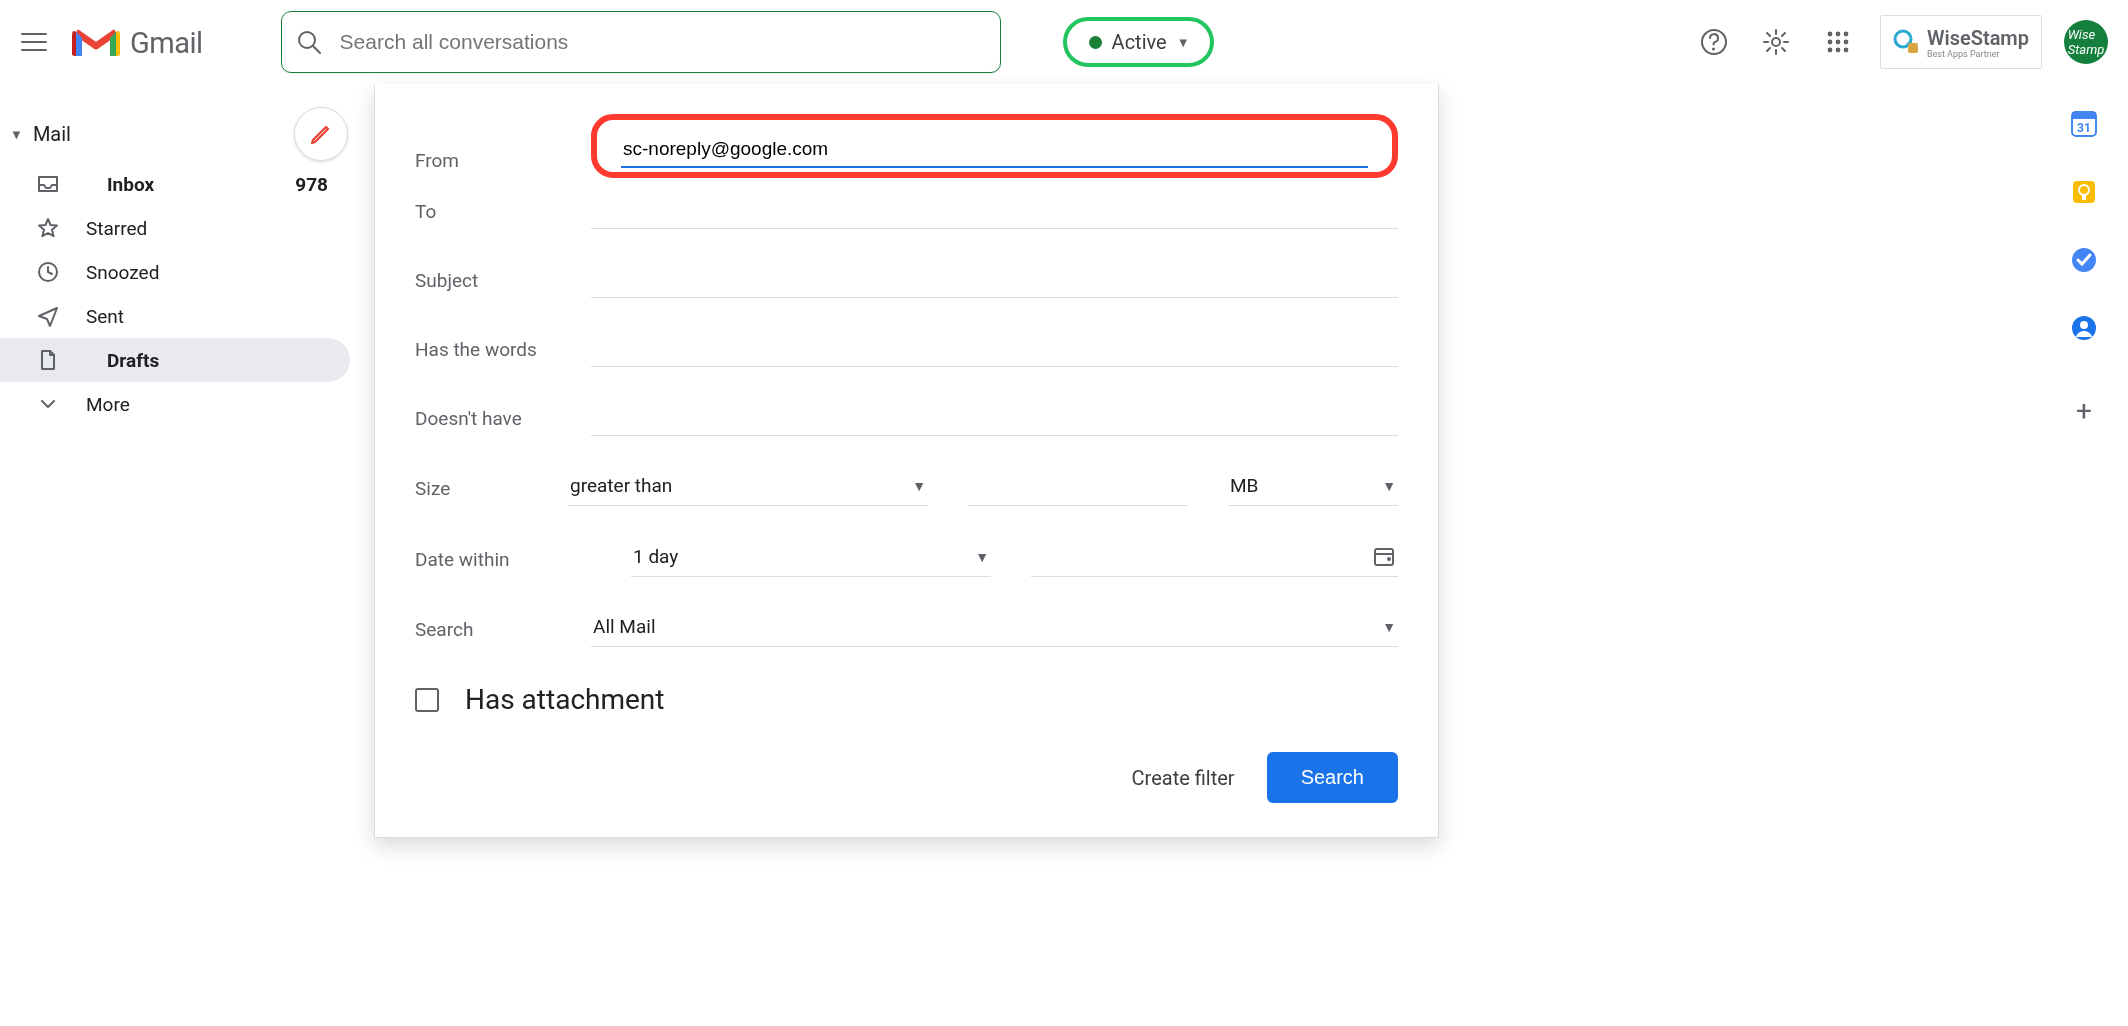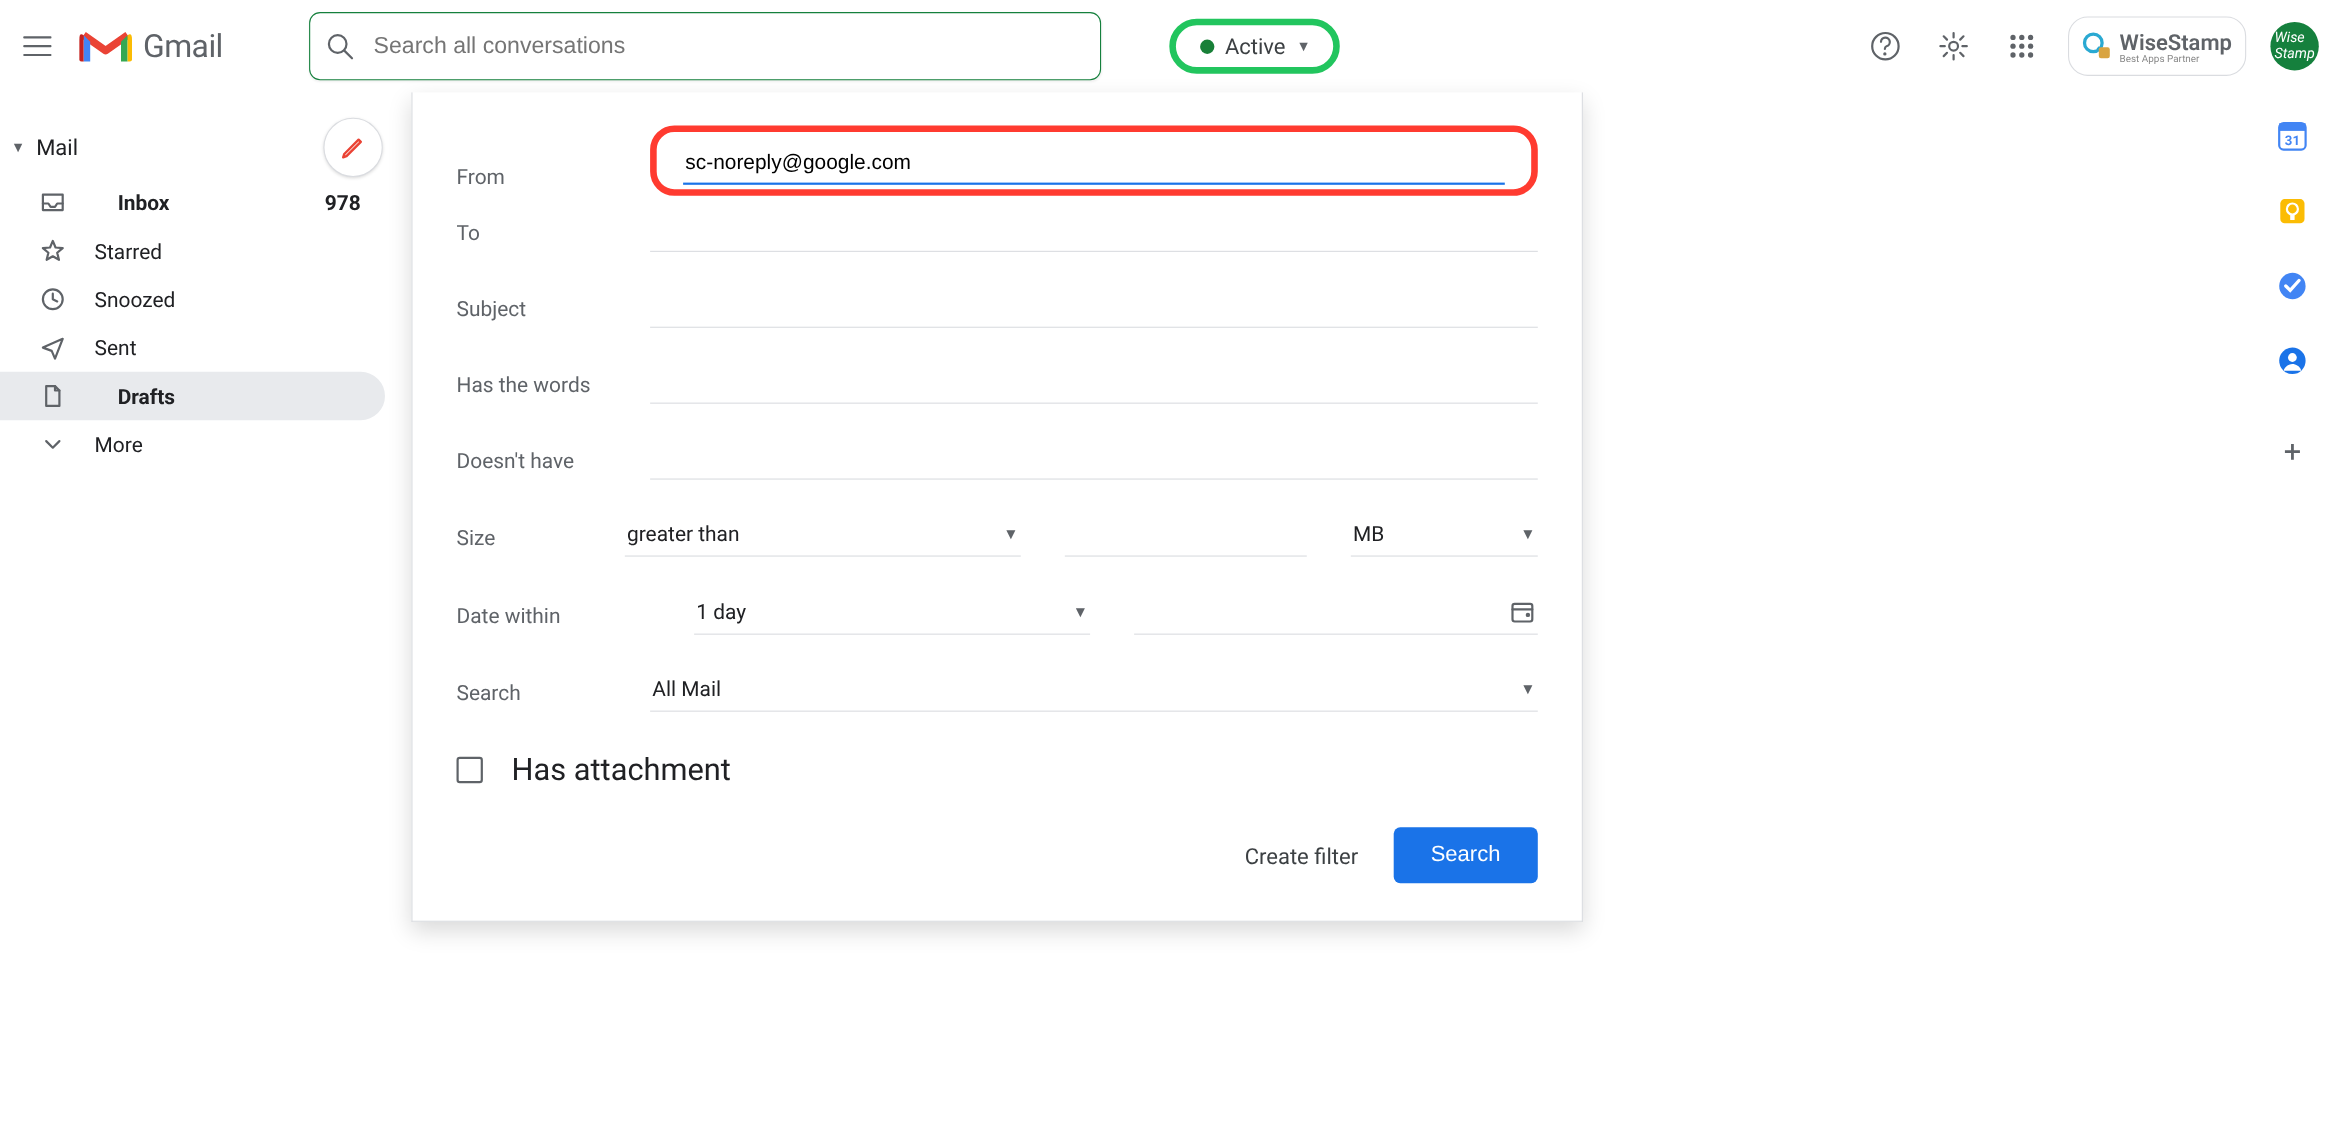--- a/index.html
+++ b/index.html
@@ -46,21 +46,21 @@
   }
   .search-bar input {
     border: none; outline: none; font-size: 21px; color: #5f6368;
     flex: 1; background: transparent;
   }
 
   .status-chip {
     margin-left: 54px;
     height: 50px;
     padding: 0 20px 0 22px;
-    border: 6px solid #22c55e;
+    border: 4px solid #22c55e;
     border-radius: 26px;
     display: flex; align-items: center; gap: 10px;
     cursor: pointer;
     font-size: 20px;
     color: #3c4043;
   }
   .status-dot { width: 13px; height: 13px; border-radius: 50%; background: #188038; }
 
   .header-right {
     margin-left: auto;
@@ -68,21 +68,21 @@
   }
   .hicon {
     width: 40px; height: 40px; display:flex; align-items:center; justify-content:center;
     cursor:pointer; border-radius:50%;
   }
 
   .wisestamp-chip {
     height: 54px;
     padding: 0 12px;
     border: 1px solid #dadce0;
-    border-radius: 18px;
+    border-radius: 2px;
     display:flex; align-items:center; gap:8px;
     font-size: 20px; font-weight:600; color:#5f6368;
   }
   .wisestamp-chip .sub { font-size: 9px; font-weight:400; display:block; color:#888; line-height:1; }
 
   .avatar-circle {
     width: 44px; height: 44px; border-radius:50%;
     background:#15803d; display:flex; align-items:center; justify-content:center;
     color:#fff; font-size:13px; font-style:italic;
   }

